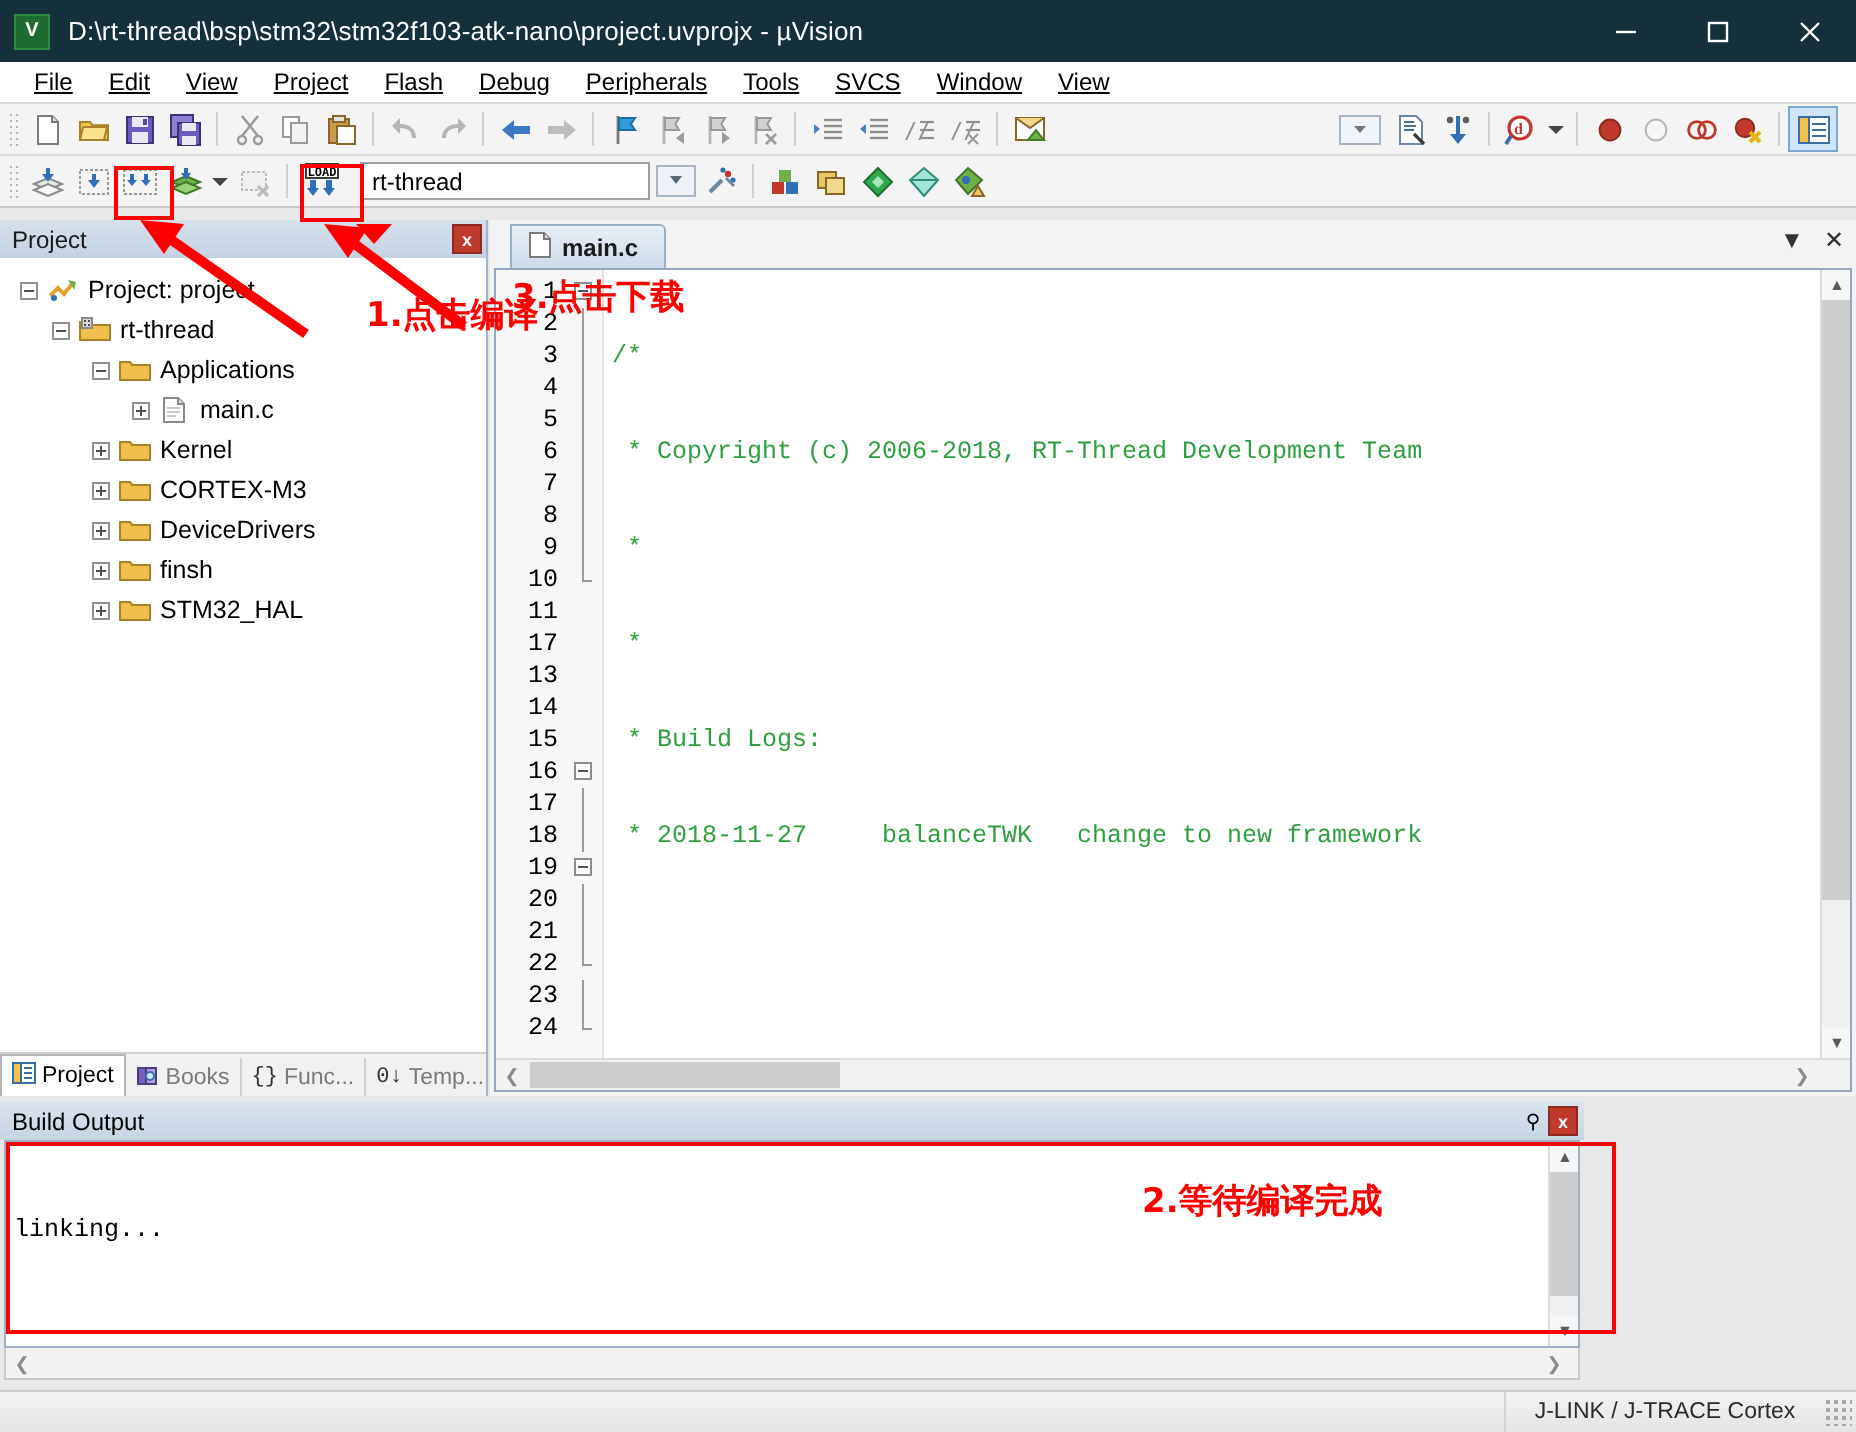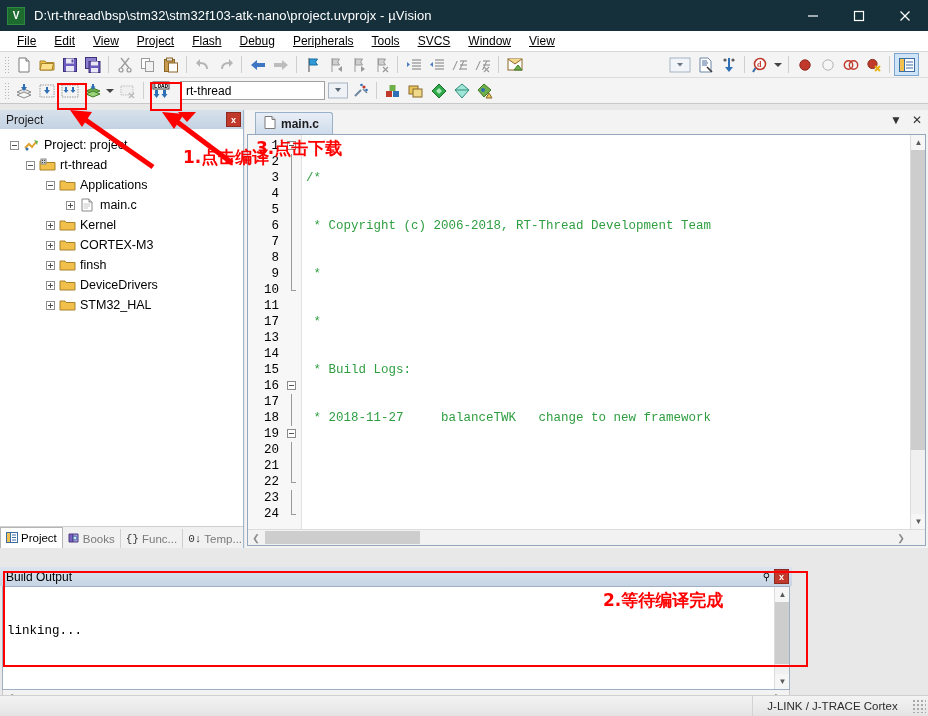--- a/index.html
+++ b/index.html
@@ -195,21 +195,21 @@
   }
   .hscroll {
     height: 16px; background: #f2f2f2; border-top: 1px solid #dcdcdc;
     display: flex; align-items: center; position: relative; flex: 0 0 auto;
   }
   .hs-arrow { width: 16px; text-align: center; font-size: 9px; color: #8a8a8a; }
   .hs-thumb { width: 155px; height: 13px; background: #cdcdcd; margin-left: 1px; }
 
   
   .build {
-    position: absolute; top: 567px; left: 0; width: 792px; height: 140px;
+    position: absolute; top: 551px; left: 0; width: 792px; height: 140px;
   }
   .build-cap {
     height: 19px; background: linear-gradient(#dbe4ee, #c6d4e4);
     display: flex; align-items: center; padding: 0 3px 0 6px; font-size: 12px;
   }
   .build-cap .cap-title { flex: 1; }
   .build-body {
     position: relative; height: 104px; background: #ffffff;
     border: 1px solid #9fb0c4; margin: 0 2px; overflow: hidden;
   }
@@ -749,31 +749,31 @@
           <span>CORTEX-M3</span>
         </div>
 
         <div class="tnode" style="padding-left:40px">
           <span class="tbox plus"></span>
           <span class="ticon">
             <svg width="17" height="14" viewBox="0 0 17 14">
                 <path d="M1 3h5l1.2 1.5H16V12H1z" fill="#f0c04a" stroke="#a8822a"></path>
               </svg>
           </span>
-          <span>finsh</span>
+          <span>DeviceDrivers</span>
         </div>
 
         <div class="tnode" style="padding-left:40px">
           <span class="tbox plus"></span>
           <span class="ticon">
             <svg width="17" height="14" viewBox="0 0 17 14">
                 <path d="M1 3h5l1.2 1.5H16V12H1z" fill="#f0c04a" stroke="#a8822a"></path>
               </svg>
           </span>
-          <span>DeviceDrivers</span>
+          <span>finsh</span>
         </div>
 
         <div class="tnode" style="padding-left:40px">
           <span class="tbox plus"></span>
           <span class="ticon">
             <svg width="17" height="14" viewBox="0 0 17 14">
                 <path d="M1 3h5l1.2 1.5H16V12H1z" fill="#f0c04a" stroke="#a8822a"></path>
               </svg>
           </span>
           <span>STM32_HAL</span>
@@ -1025,15 +1025,15 @@
       <polygon points="162,112 184,114 174,129" fill="#ff0000"></polygon>
     </g>
 
     <g>
       <polygon points="178,112 196,112 187,122" fill="#ff0000"></polygon>
     </g>
   </svg>
 
   <div class="anno anno-text" style="left:183px; top:146px;">1.点击编译</div>
   <div class="anno anno-text" style="left:256px; top:137px;">3.点击下载</div>
-  <div class="anno anno-text" style="left:571px; top:589px;margin-left:32px;">2.等待编译完成</div>
+  <div class="anno anno-text" style="left:571px; top:589px;">2.等待编译完成</div>
 
 </div>
 
 </body></html>

